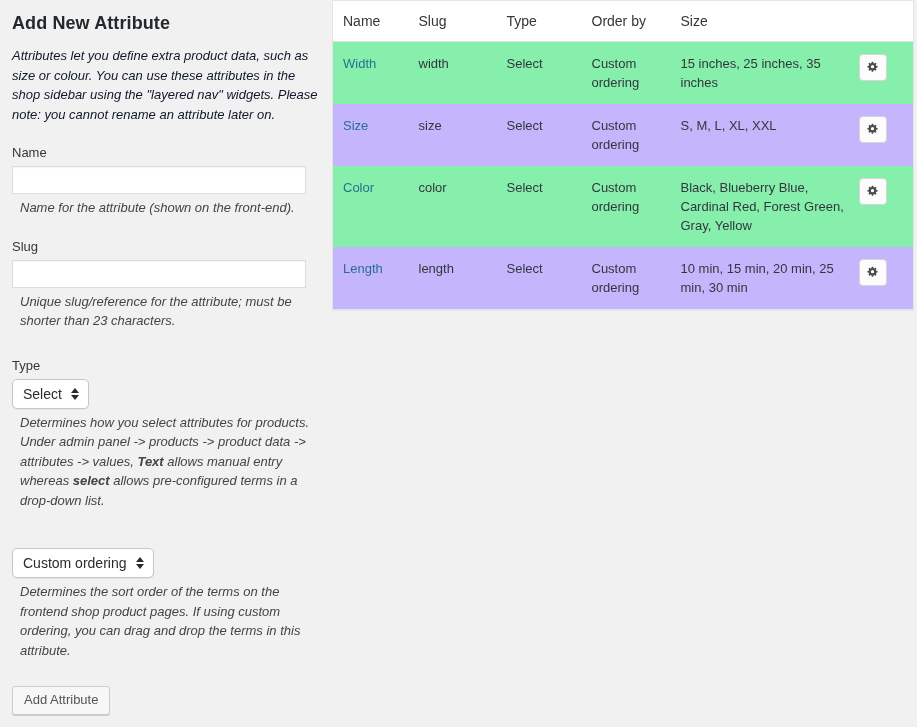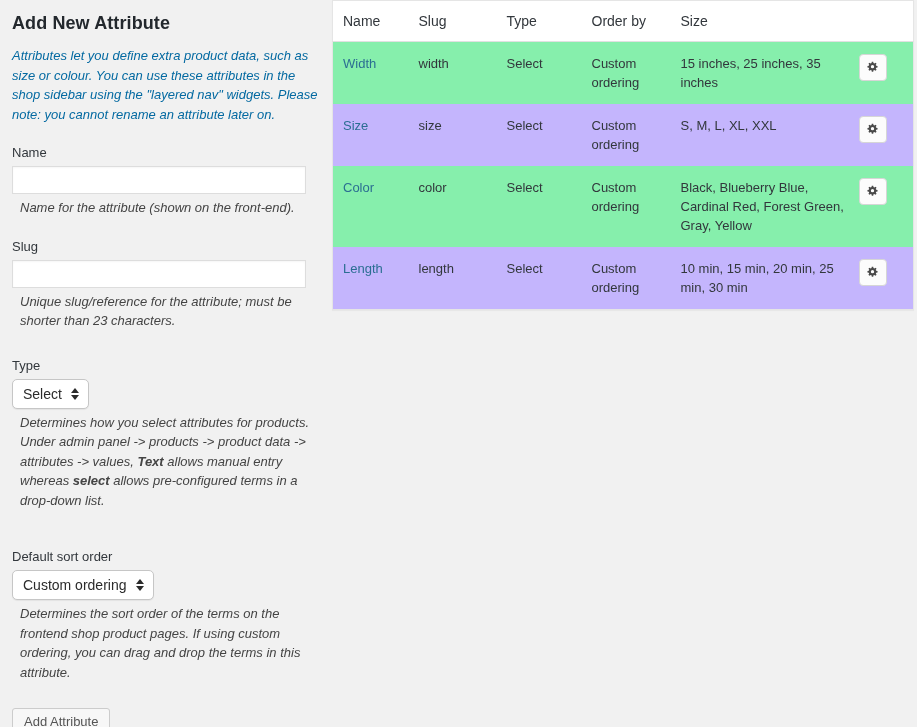--- a/index.html
+++ b/index.html
@@ -44,21 +44,21 @@
     line-height: 26px;
     font-weight: bold;
     color: #23282d;
     letter-spacing: 0.1px;
   }
 
   .form-desc {
     font-style: italic;
     font-size: 13px;
     line-height: 19.5px;
-    color: #0369a1;
+    color: #0f172a;
     margin: 10px 0 0 0;
     max-width: 308px;
   }
 
   .field-block {
     margin-top: 20px;
   }
 
   .field-label {
     display: block;
@@ -263,21 +263,20 @@
         <span class="select-value">Select</span>
         <span class="select-arrows">
           <i class="up"></i>
             <i class="down"></i>
         </span>
       </div>
       <p class="field-hint"><span>Determines how you select attributes for products. Under admin panel -&gt; products -&gt; product data -&gt; attributes -&gt; values, </span><b>Text</b><span> allows manual entry whereas </span><b>select</b><span> allows pre-configured terms in a drop-down list.</span></p>
     </div>
 
     <div class="sort-block">
-      <label class="field-label">Default sort order</label>
       <div class="select-wrap">
         <span class="select-value">Custom ordering</span>
         <span class="select-arrows">
           <i class="up"></i>
             <i class="down"></i>
         </span>
       </div>
       <p class="field-hint">Determines the sort order of the terms on the frontend shop product pages. If using custom ordering, you can drag and drop the terms in this attribute.</p>
     </div>
 

